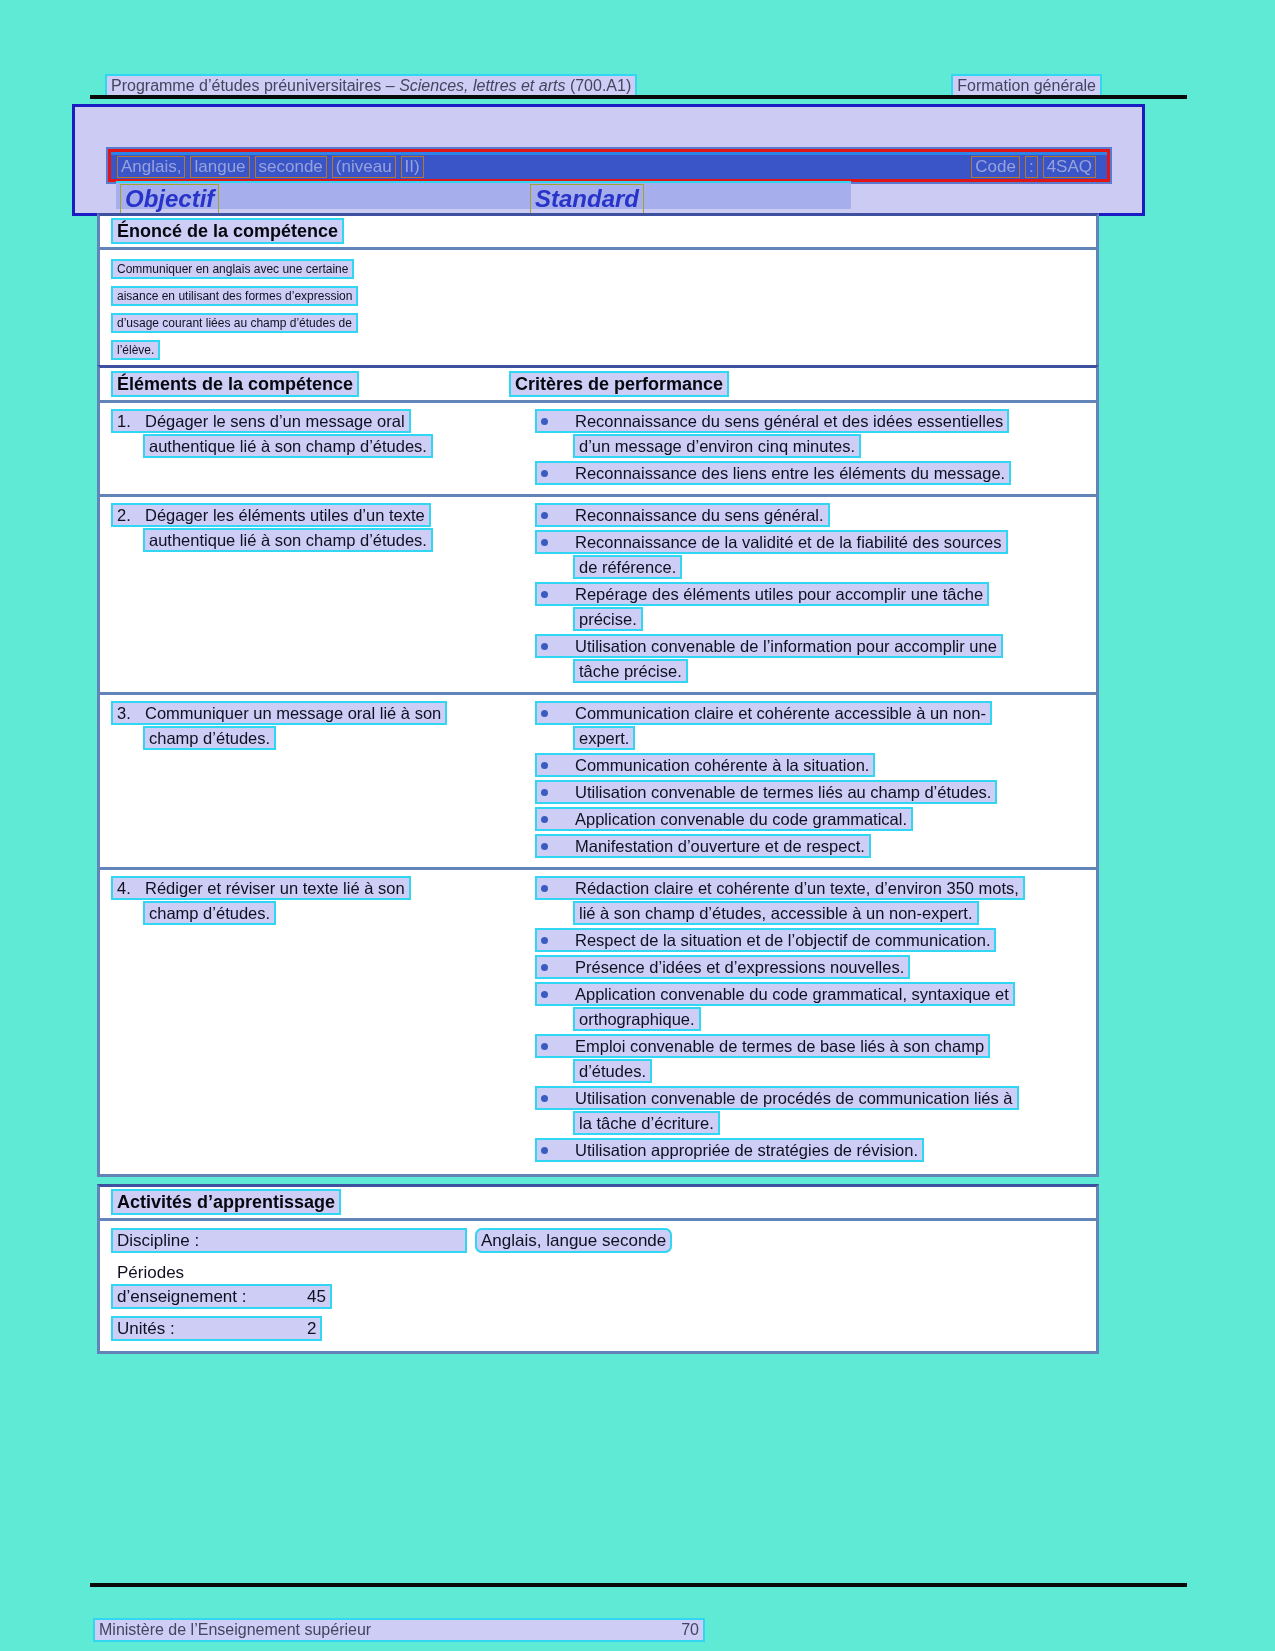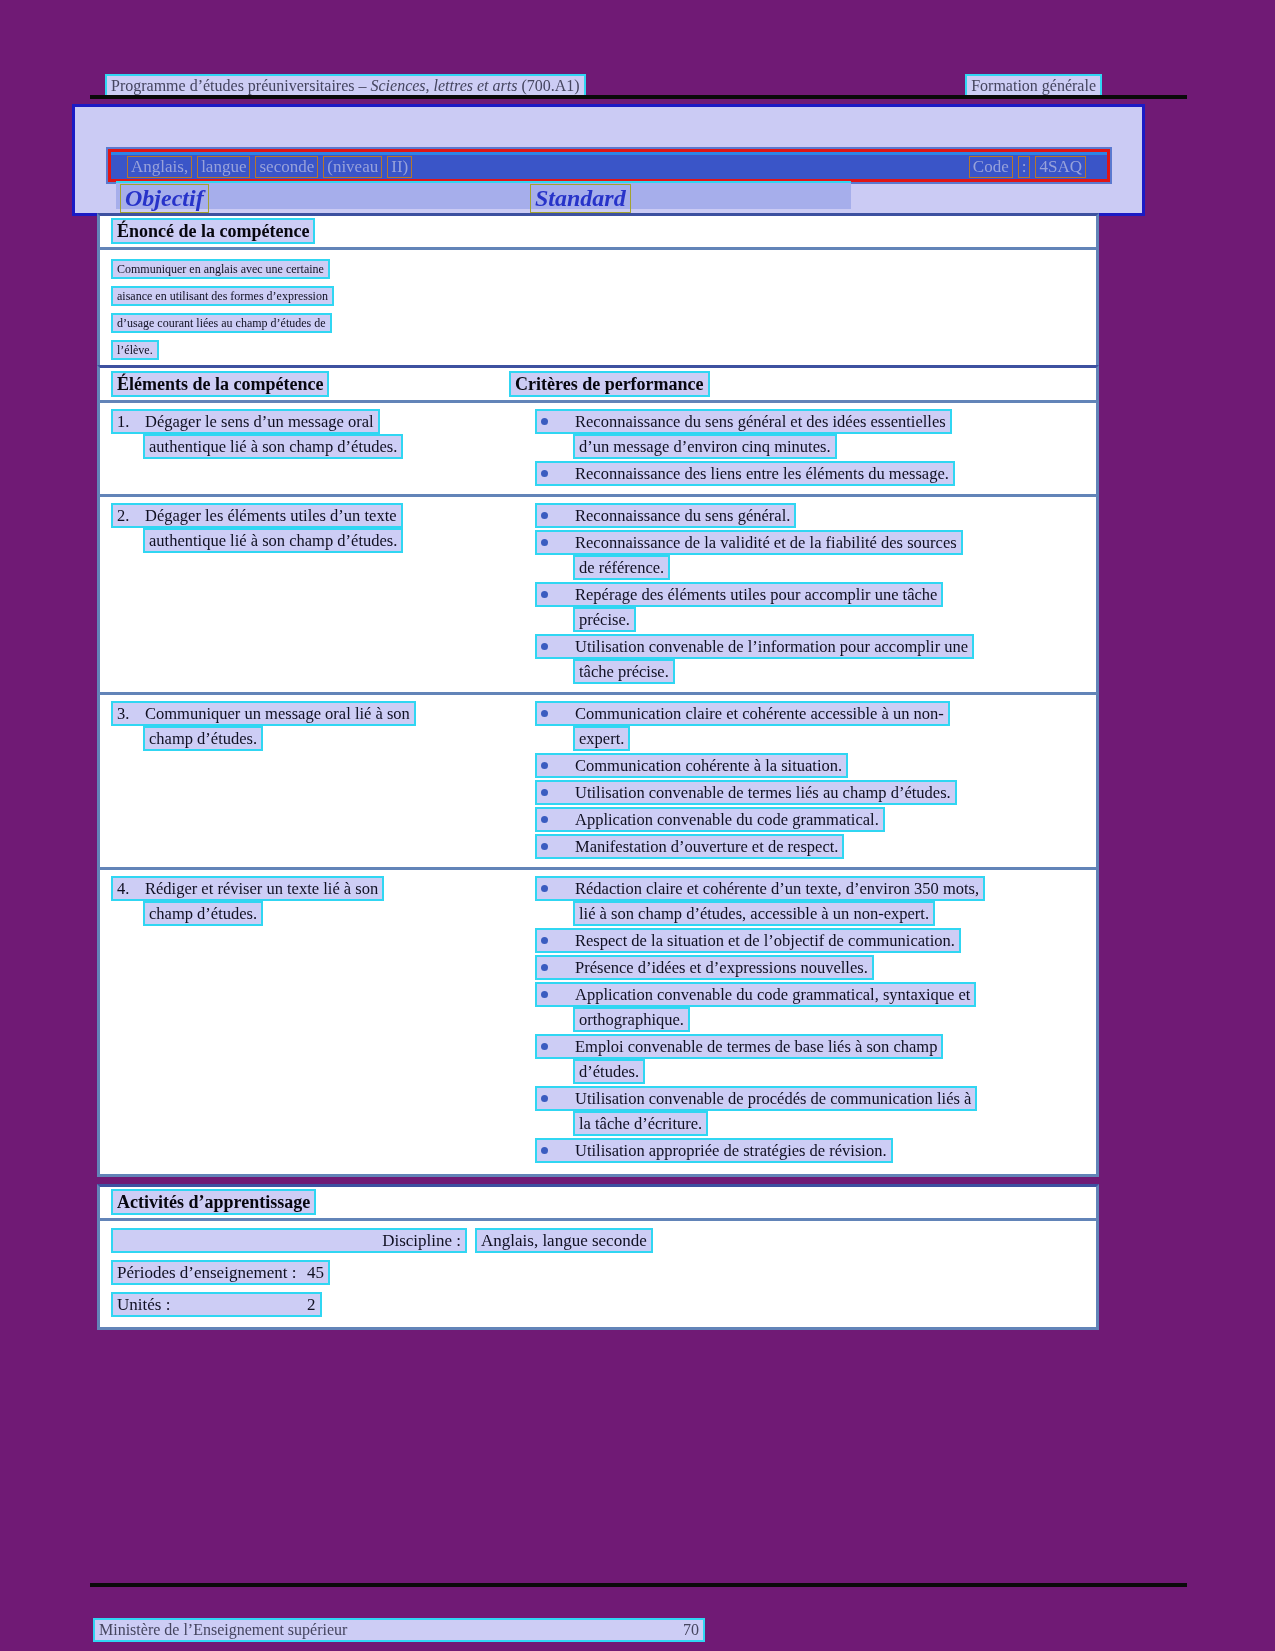--- a/index.html
+++ b/index.html
@@ -1,18 +1,18 @@
 <!DOCTYPE html>
 <html><head>
 <meta charset="utf-8">
 <style>
   html,body { margin:0; padding:0; background:#ffffff; }
   .page {
-    position:relative; width:1275px; height:1651px; background:#701a75;
-    font-family:Liberation Serif, serif; color:#101022; overflow:hidden;
+    position:relative; width:1275px; height:1651px; background:#5eead4;
+    font-family:Liberation Sans, sans-serif; color:#101022; overflow:hidden;
   }
   
   .hl {
     background:#cdcdf5;
     border:2px solid #30d6f2;
     padding:1px 4px;
     white-space:pre-line;
     -webkit-box-decoration-break:clone;
     box-decoration-break:clone;
   }
@@ -23,21 +23,21 @@
   .frule { position:absolute; left:90px; top:1583px; width:1097px; height:4px; background:#0a0a0a; }
   .ftr { position:absolute; left:93px; top:1591px; font-size:16px; color:#45455f;margin-top:27px; }
   .fbox { display:inline-flex; width:600px; justify-content:space-between; white-space:nowrap; }
 
   
   .panel { position:absolute; left:72px; top:104px; width:1067px; height:106px; background:#cbcbf4; border:3px solid #1b1bc4; }
   .band { position:absolute; left:31px; top:40px; width:1002px; background:#5b79cf; padding:2px; }
   .redbox { border:3px solid #e01515; }
   .bar {
     height:24px; background:#3a55c8; border-top:3px solid #2d84e6;
-    display:flex; justify-content:space-between; align-items:center; padding:0 16px;
+    display:flex; justify-content:space-between; align-items:center; padding:0 6px;
   }
   .wgroup { display:inline-flex; }
   .wbox {
     border:1px solid #b6762b; color:#98a2da; font-size:17px;
     padding:0 3px; margin-right:5px; white-space:nowrap;
   }
   .ostrip { position:absolute; left:41px; top:74px; width:735px; height:26px; background:#a6aeeb; border-top:2px solid #30d6f2; }
   .olabel {
     position:absolute; top:1px; font-weight:bold; font-style:italic; font-size:24px;
     color:#2733c9; border:1px solid #a3a32e; padding:0 4px; white-space:nowrap;
@@ -61,23 +61,23 @@
   .headrow { padding:6px 8px 0 11px; }
   .elem { padding-left:32px; text-indent:-32px; }
   .num { display:inline-block; width:28px; text-indent:0; }
   ul.crits { list-style:none; margin:0; padding:0; }
   ul.crits li { padding-left:38px; text-indent:-38px; margin-bottom:2px; }
   .dot { display:inline-block; width:7px; height:7px; border-radius:50%;
          background:#3a5cc0; margin-right:27px; vertical-align:2px; text-indent:0; }
 
   .act { top:1184px; padding-bottom:10px; }
   .arow { margin-top:8px; padding-left:11px; font-size:17px; line-height:24px; white-space:nowrap; }
-  .alab-wide { display:inline-block; width:344px; text-indent:0;text-align:right; }
+  .alab-wide { display:inline-block; width:344px; text-indent:0; }
   .alab { display:inline-block; width:190px; text-indent:0; }
-  .gap8 { margin-left:8px; }
+  .gap8 { margin-left:8px;border-radius:7px; }
 </style>
 </head>
 <body>
 
 <div class="page">
 
   <div class="hdr">
     <span class="hl"><span>Programme d’études préuniversitaires – </span><span class="it">Sciences, lettres et arts</span><span> (700.A1)</span></span>
     <span class="hl">Formation générale</span>
   </div>

